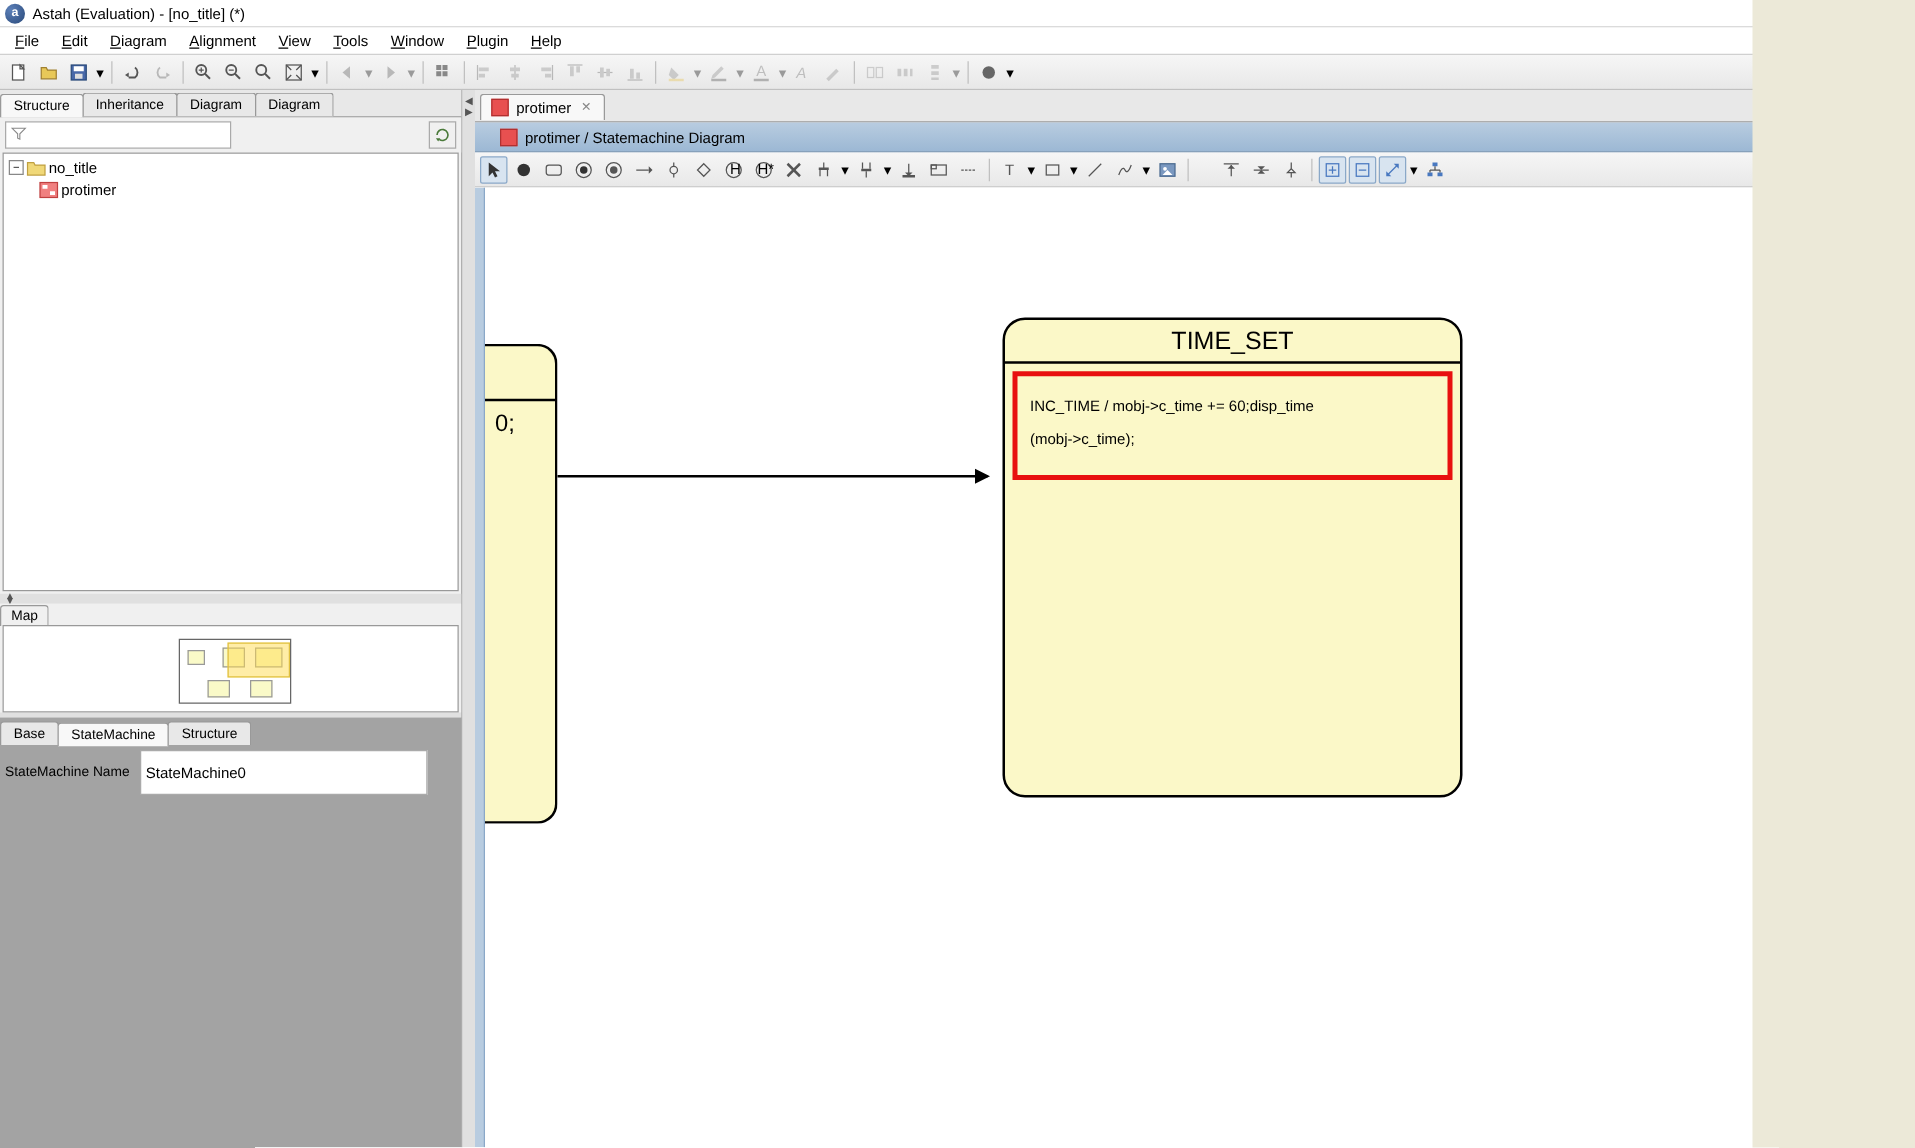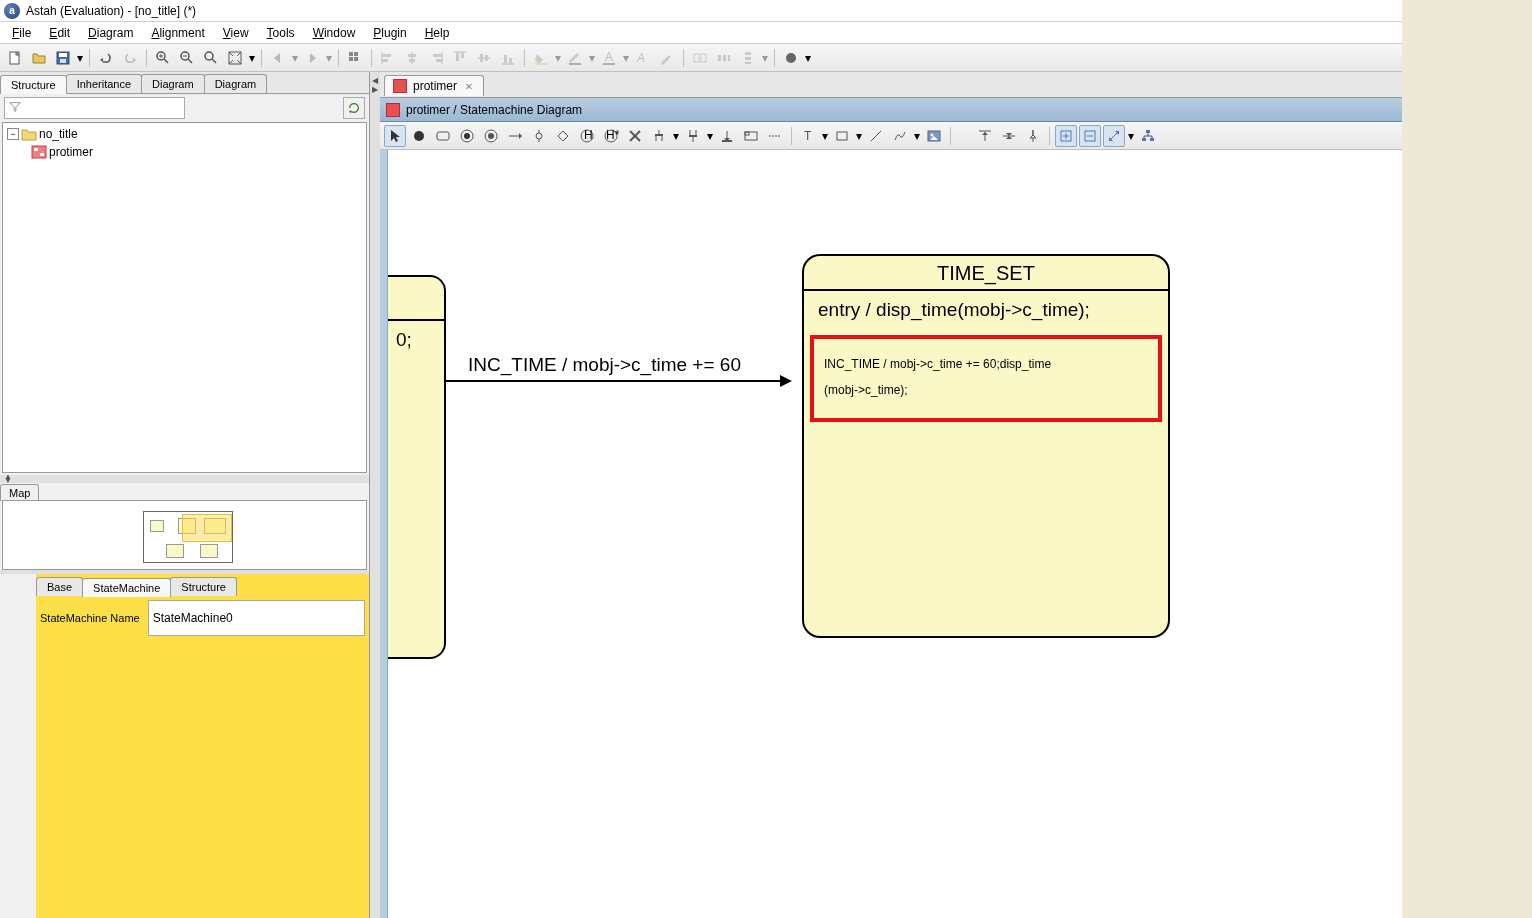--- a/index.html
+++ b/index.html
@@ -32,33 +32,33 @@
 .tree-icon { width: 16px; height: 14px; }
 .tree-child { padding-left: 26px; }
 .splitter-h { height: 8px; background: #e0e0e0; display: flex; align-items: center; justify-content: flex-start; padding-left: 4px; cursor: row-resize; }
 .splitter-h .arrows { font-size: 8px; line-height: 4px; color: #555; }
 .map-panel { background: #f0f0f0; }
 .map-tab { display: inline-block; padding: 2px 8px; background: #f0f0f0; border: 1px solid #999; border-bottom: none; font-size: 11px; border-radius: 3px 3px 0 0; position: relative; top: 1px; }
 .map-area { height: 70px; background: #fff; border: 1px solid #999; margin: 0 2px; position: relative; }
 .map-box { position: absolute; left: 140px; top: 10px; width: 90px; height: 52px; border: 1px solid #666; background: #fff; }
 .map-mini { position: absolute; border: 1px solid #999; background: #fafac8; }
 .map-viewport { position: absolute; background: rgba(255,220,80,0.5); border: 1px solid #e0c040; }
-.props-panel { flex: 1; background: #fde047; margin-left: 36px; }
+.props-panel { flex: 1; background: #a3a3a3; }
 .props-tabs { display: flex; align-items: flex-end; height: 22px; }
 .prop-row { display: flex; align-items: center; padding: 4px; gap: 8px; }
 .prop-row label { font-size: 11px; }
 .prop-row input { flex: 1; max-width: 230px; height: 36px; border: 1px solid #aaa; padding: 0 4px; background: #fff; }
 .splitter-v { width: 10px; background: #e0e0e0; display: flex; flex-direction: column; align-items: center; justify-content: flex-start; padding-top: 4px; cursor: col-resize; }
 .splitter-v .arrows { font-size: 8px; color: #555; }
 .right-panel { flex: 1; display: flex; flex-direction: column; background: #fff; }
 .doc-tabs { height: 26px; background: #e8e8e8; display: flex; align-items: center; padding: 2px 4px 0 4px; border-bottom: 1px solid #999; }
 .doc-tab { display: flex; align-items: center; gap: 6px; padding: 3px 8px; background: #f8f8f8; border: 1px solid #999; border-bottom: none; border-radius: 3px 3px 0 0; font-size: 11px; cursor: pointer; }
 .doc-tab .close { width: 12px; height: 12px; display: flex; align-items: center; justify-content: center; color: #888; font-size: 10px; }
 .doc-tab .icon { width: 14px; height: 14px; background: #e85050; border: 1px solid #b03030; }
-.diagram-header { height: 24px; background: linear-gradient(#b8cce0, #9cb8d4); border-bottom: 1px solid #6888a8; display: flex; align-items: center; padding: 0 6px; gap: 6px; font-size: 12px; }
+.diagram-header { height: 24px; background: linear-gradient(#b8cce0, #9cb8d4); border-bottom: 1px solid #6888a8; display: flex; align-items: center; padding: 0 20px; gap: 6px; font-size: 12px; }
 .diagram-header .icon { width: 14px; height: 14px; background: #e85050; border: 1px solid #b03030; }
 .diagram-toolbar { height: 28px; background: linear-gradient(#f6f6f6, #e8e8e8); border-bottom: 1px solid #c0c0c0; display: flex; align-items: center; padding: 0 4px; gap: 2px; }
 .canvas { flex: 1; background: #fff; position: relative; overflow: hidden; }
 .canvas-border { position: absolute; left: 0; top: 0; width: 8px; height: 100%; background: #b8cce0; border-right: 1px solid #8aa8c8; }
 .state-left { position: absolute; left: 8px; top: 125px; width: 58px; height: 384px; background: #fbf8c8; border: 2px solid #000; border-left: none; border-radius: 0 16px 16px 0; }
 .state-left .divider { position: absolute; top: 42px; left: 0; right: 0; height: 2px; background: #000; }
 .state-left .text { position: absolute; top: 52px; left: 8px; font-size: 19px; font-family: Arial; }
 .trans-line { position: absolute; left: 66px; top: 230px; width: 344px; height: 2px; background: #000; }
 .trans-line::after { content: ''; position: absolute; right: -2px; top: -5px; border-left: 12px solid #000; border-top: 6px solid transparent; border-bottom: 6px solid transparent; }
 .trans-label { position: absolute; left: 88px; top: 204px; font-size: 19px; font-family: Arial; white-space: nowrap; }
@@ -550,25 +550,23 @@
           </svg>
         </div>
     </div>
     <div class="canvas">
       <div class="canvas-border"></div>
       <div class="state-left">
         <div class="divider"></div>
         <div class="text">0;</div>
       </div>
       <div class="trans-line"></div>
-      <div class="trans-label">INC_TIME / mobj-&gt;c_time += 60</div>
       <div class="state-right">
         <div class="title">TIME_SET</div>
         <div class="divider"></div>
-        <div class="entry">entry / disp_time(mobj-&gt;c_time);</div>
         <div class="action-box">
           <span>INC_TIME / mobj-&gt;c_time += 60;disp_time</span><br>
           <span>(mobj-&gt;c_time);</span>
         </div>
       </div>
     </div>
   </div>
   <div class="right-edge"></div>
 </div>
 

